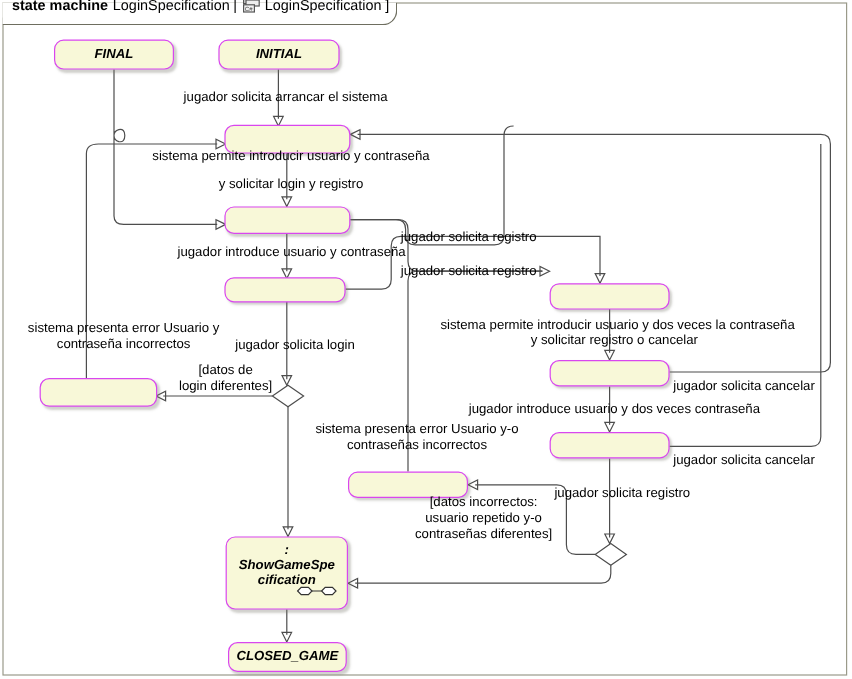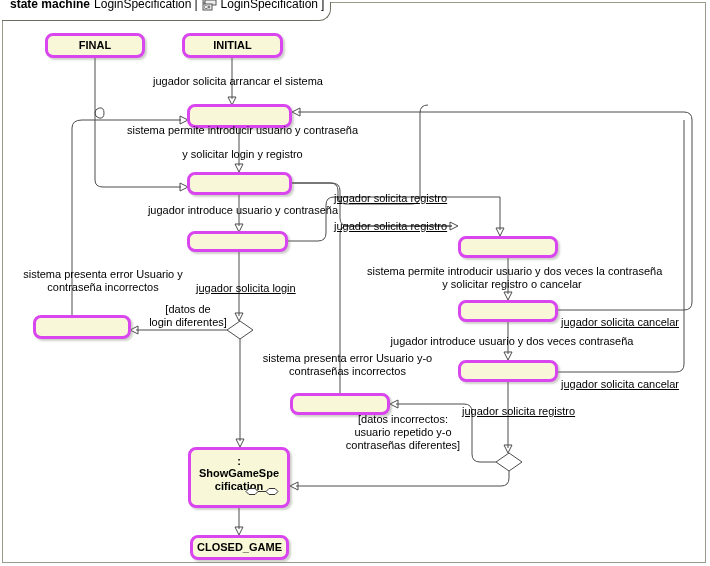--- a/index.html
+++ b/index.html
@@ -61,30 +61,31 @@
     position: relative;
     vertical-align: middle;
     margin: 0 1px;
   }
 
   
   .state {
     position: absolute;
     box-sizing: border-box;
     background: #f8f8d8;
-    border: 3px solid #d946ef;
+    border: 1px solid #d946ef;
     border-radius: 8px;
     box-shadow: 2px 2px 2px rgba(120,120,110,0.35);
     font-size: 11px;
     color: #000;
     display: flex;
     align-items: center;
     justify-content: center;
     text-align: center;
     line-height: 1.12;
+    font-style: italic;
   }
   .state.bold {
     font-weight: bold;
     font-size: 11px;
   }
   .state.named {
     flex-direction: column;
     justify-content: flex-start;
     padding-top: 6px;
   }
@@ -102,21 +103,21 @@
 
   
   .lbl {
     position: absolute;
     font-size: 11px;
     color: #000;
     line-height: 1.22;
     white-space: pre;
     text-align: center;
   }
-  .lbl.left { text-align: center; text-decoration: underline; }
+  .lbl.left { text-align: center; }
 
   
   #edges {
     position: absolute;
     left: 0; top: 0;
     width: 710px; height: 566px;
     pointer-events: none;
   }
   #edges path, #edges line, #edges polyline {
     fill: none;

